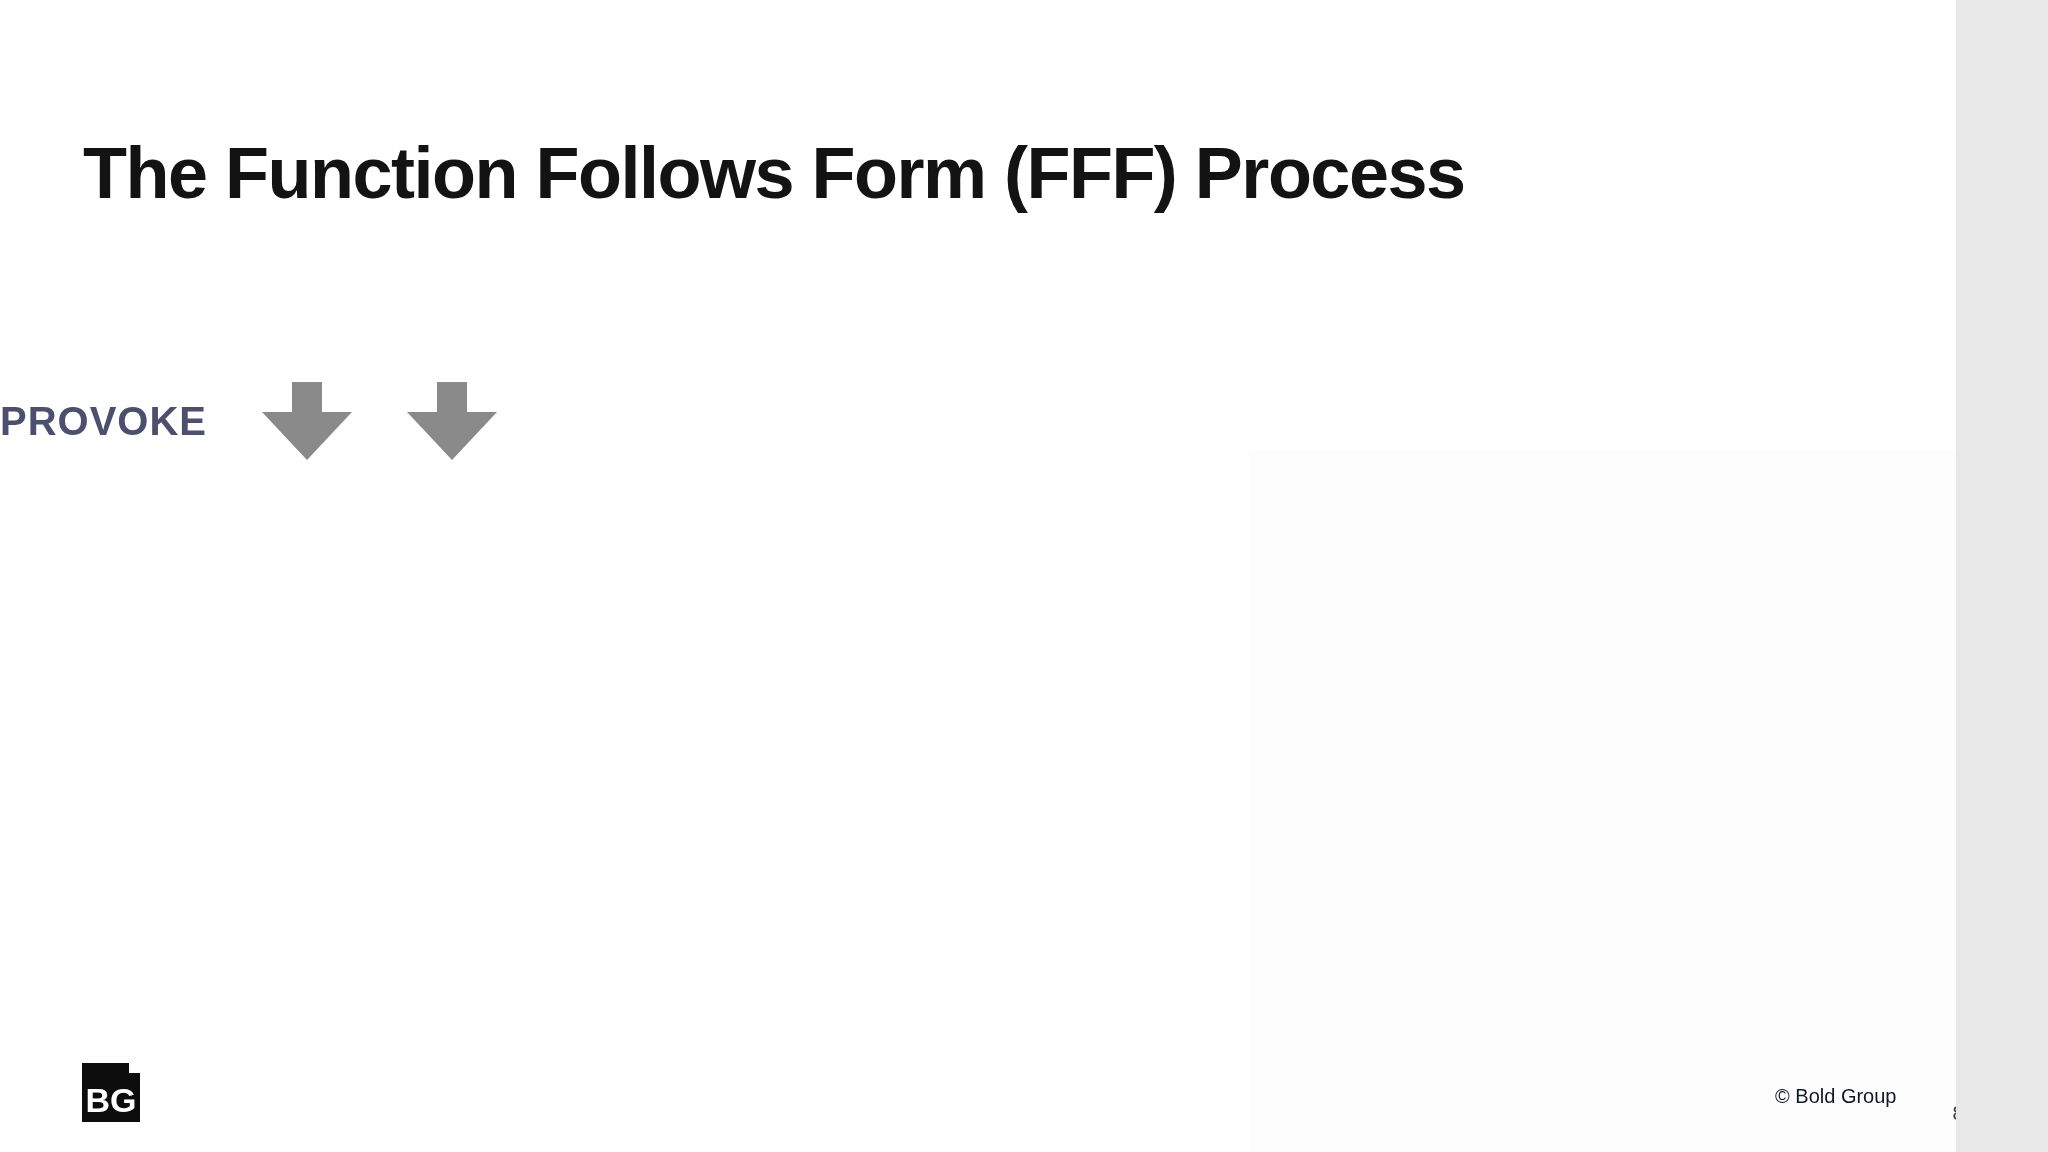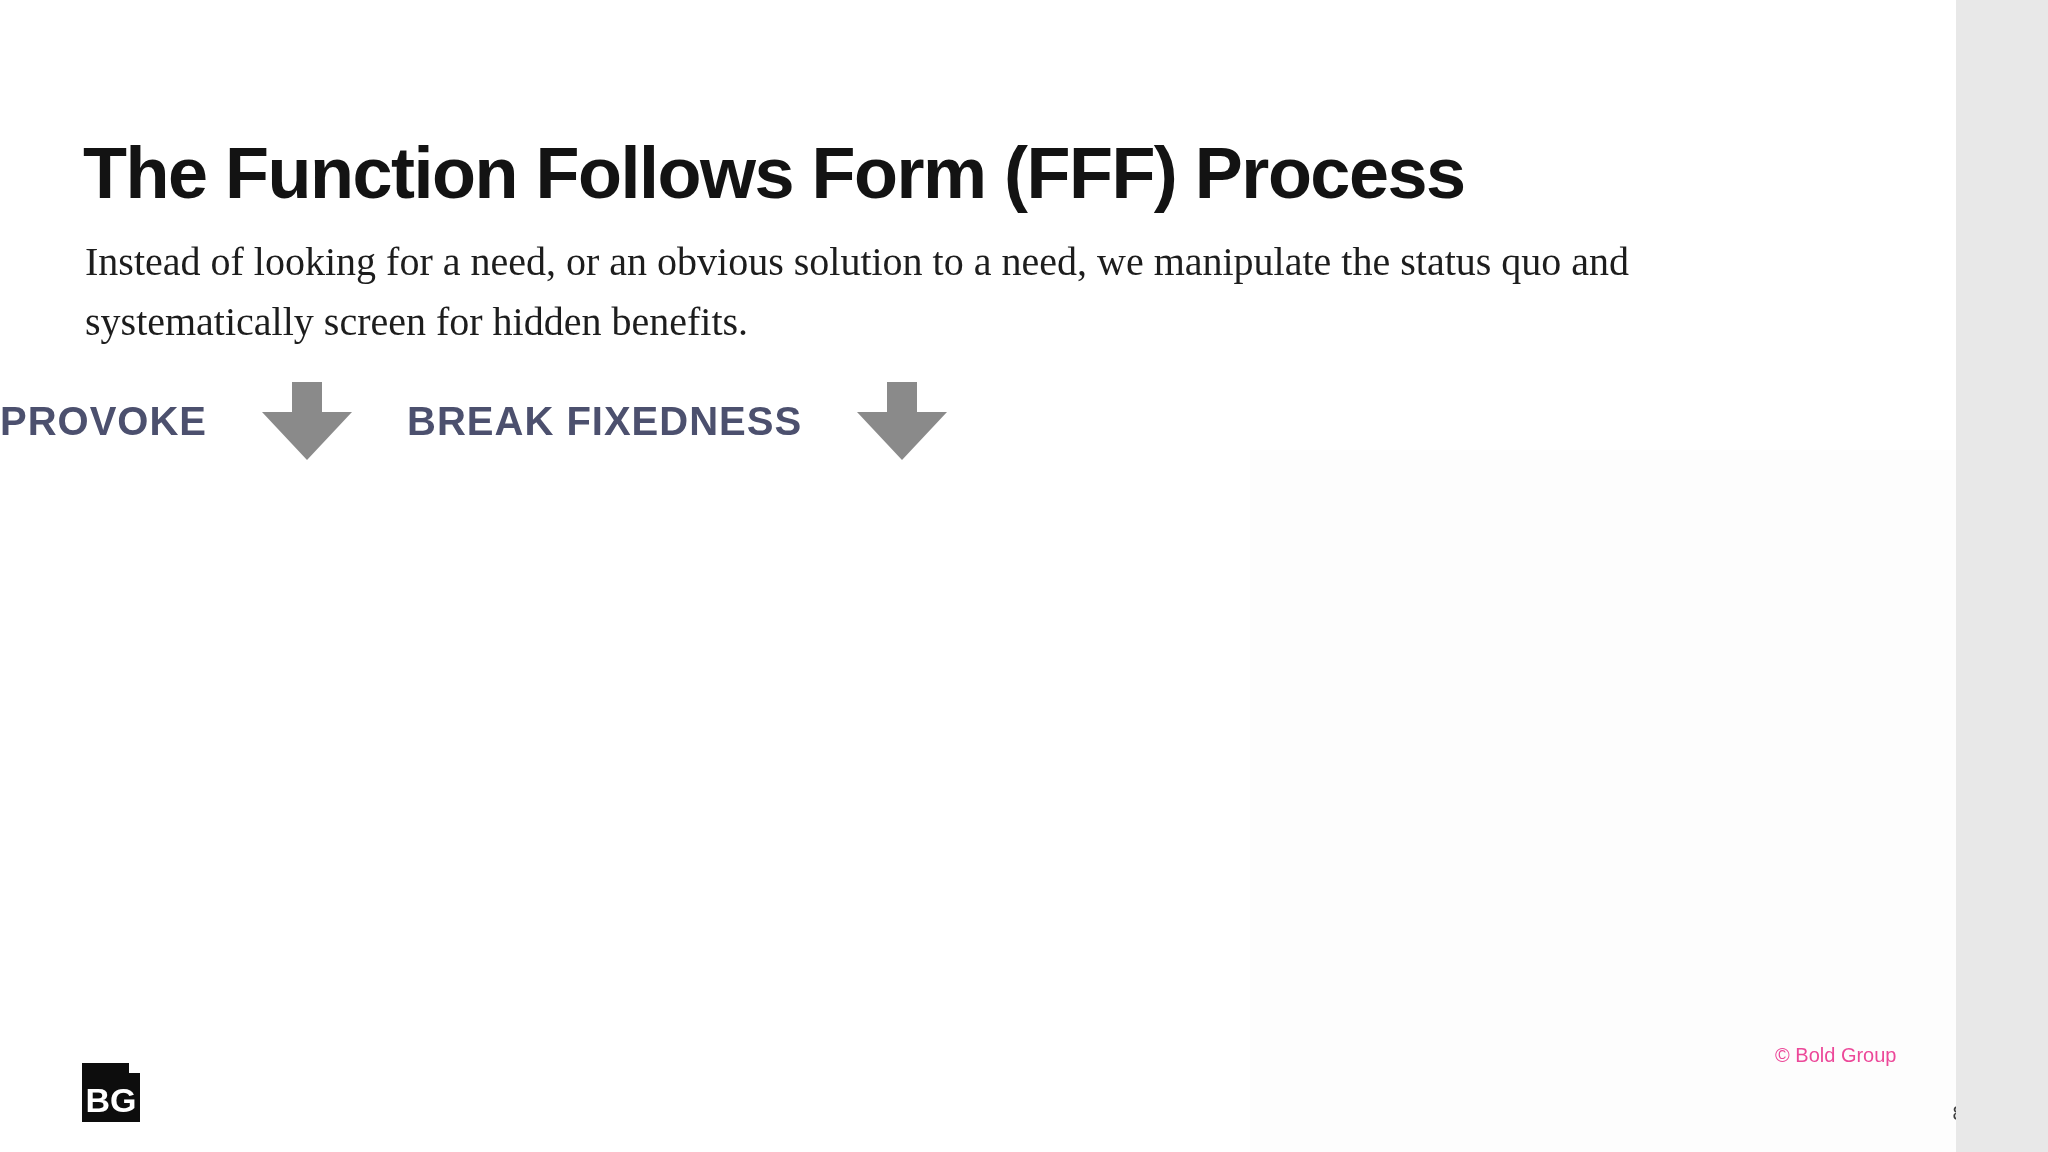--- a/index.html
+++ b/index.html
@@ -68,52 +68,49 @@
   .logo {
     position: absolute;
     left: 82px;
     top: 1063px;
     width: 58px;
     height: 59px;
   }
   .footer-copyright {
     position: absolute;
     left: 1775px;
-    top: 1044px;
+    top: 1085px;
     font-size: 20px;
-    color: #ec4899;
+    color: #0f172a;
   }
   .footer-page {
     position: absolute;
     left: 1930px;
     top: 1102px;
     width: 56px;
     text-align: center;
     font-size: 20px;
     color: #3c3c3c;
   }
 </style>
 </head>
 <body>
 
 <div class="slide">
 
   <div class="tint-panel"></div>
 
   <h1 class="title">The Function Follows Form (FFF) Process</h1>
 
-  <p class="subtitle">Instead of looking for a need, or an obvious solution to a need, we manipulate the status quo and
-systematically screen for hidden benefits.</p>
 
   <div class="flow">
       <div class="flow-step" style="color: rgb(76, 80, 110);">PROVOKE</div>
       <svg class="flow-arrow" viewBox="0 0 90 78" xmlns="http://www.w3.org/2000/svg">
         <polygon points="30,0 60,0 60,30 90,30 45,78 0,30 30,30" fill="#8a8a8a"></polygon>
       </svg>
-      <div class="flow-step" style="color: rgb(76, 80, 110);">BREAK FIXEDNESS</div>
       <svg class="flow-arrow" viewBox="0 0 90 78" xmlns="http://www.w3.org/2000/svg">
         <polygon points="30,0 60,0 60,30 90,30 45,78 0,30 30,30" fill="#8a8a8a"></polygon>
       </svg>
     </div>
 
   <svg class="logo" viewBox="0 0 58 59" xmlns="http://www.w3.org/2000/svg">
     <polygon points="0,0 47,0 47,10 58,10 58,59 0,59" fill="#0d0d0d"></polygon>
     <text x="29" y="49" font-family="Liberation Sans, sans-serif" font-size="34" font-weight="bold" fill="#ffffff" text-anchor="middle">BG</text>
   </svg>
 

